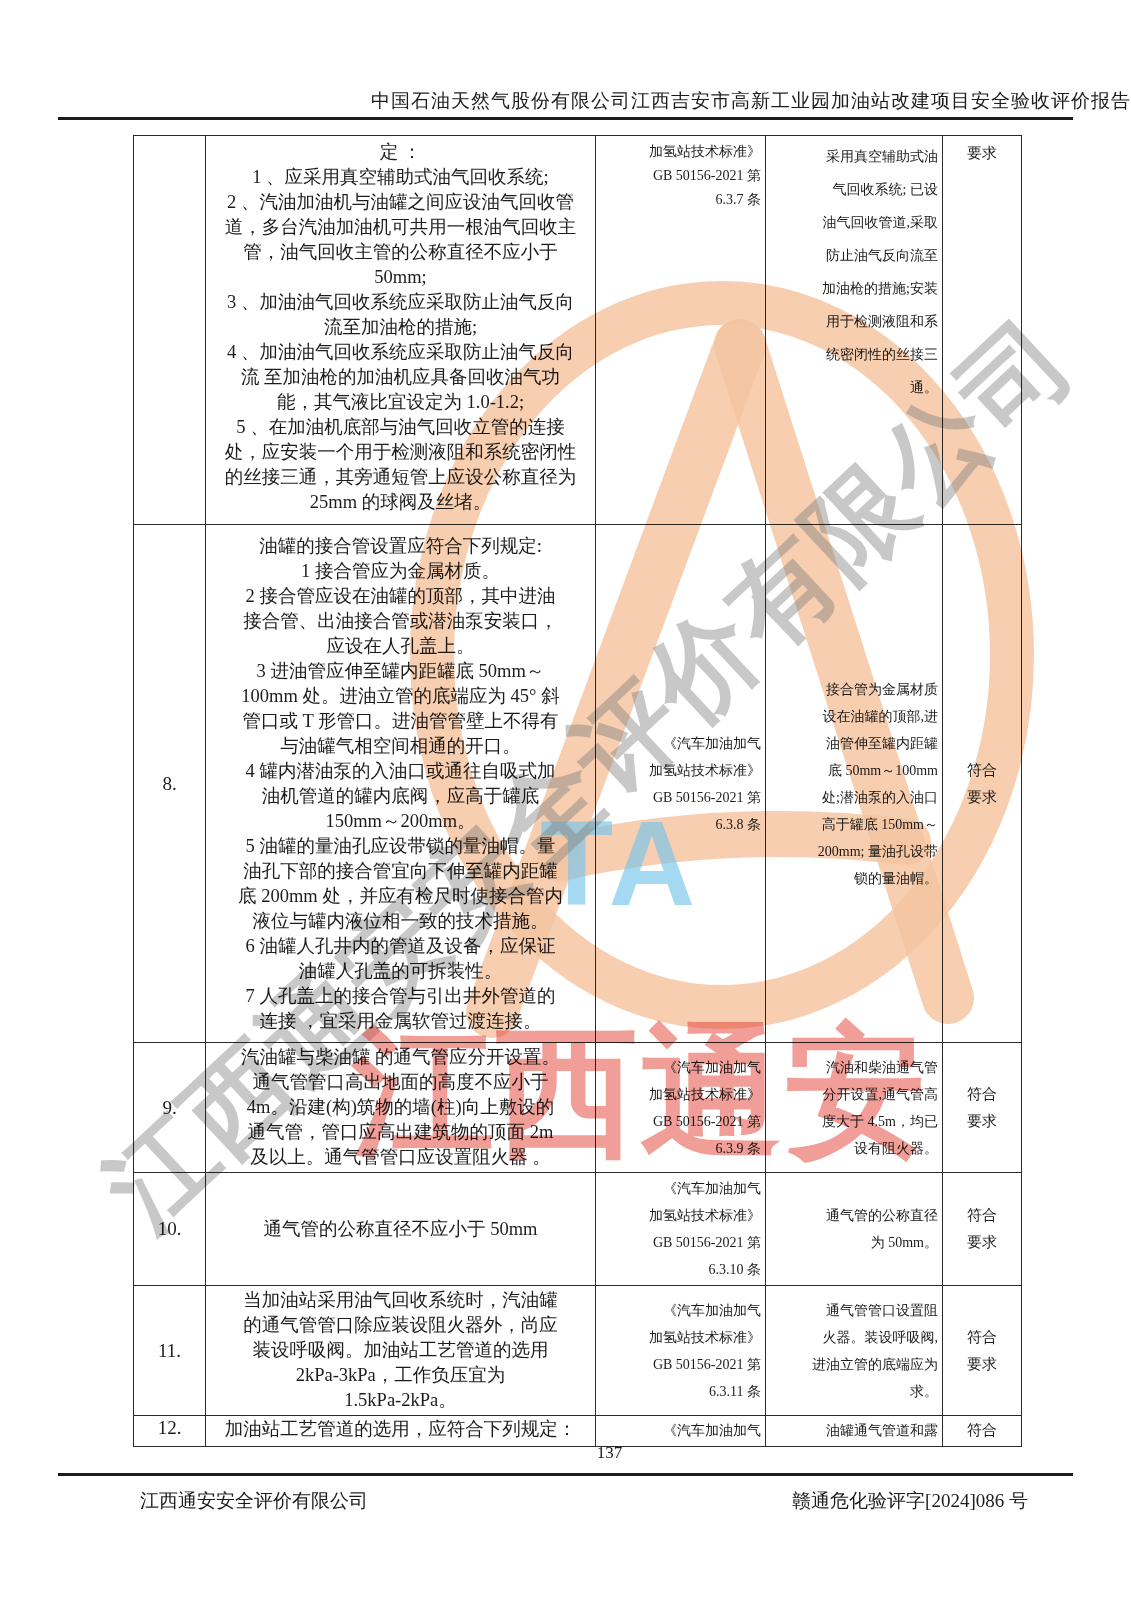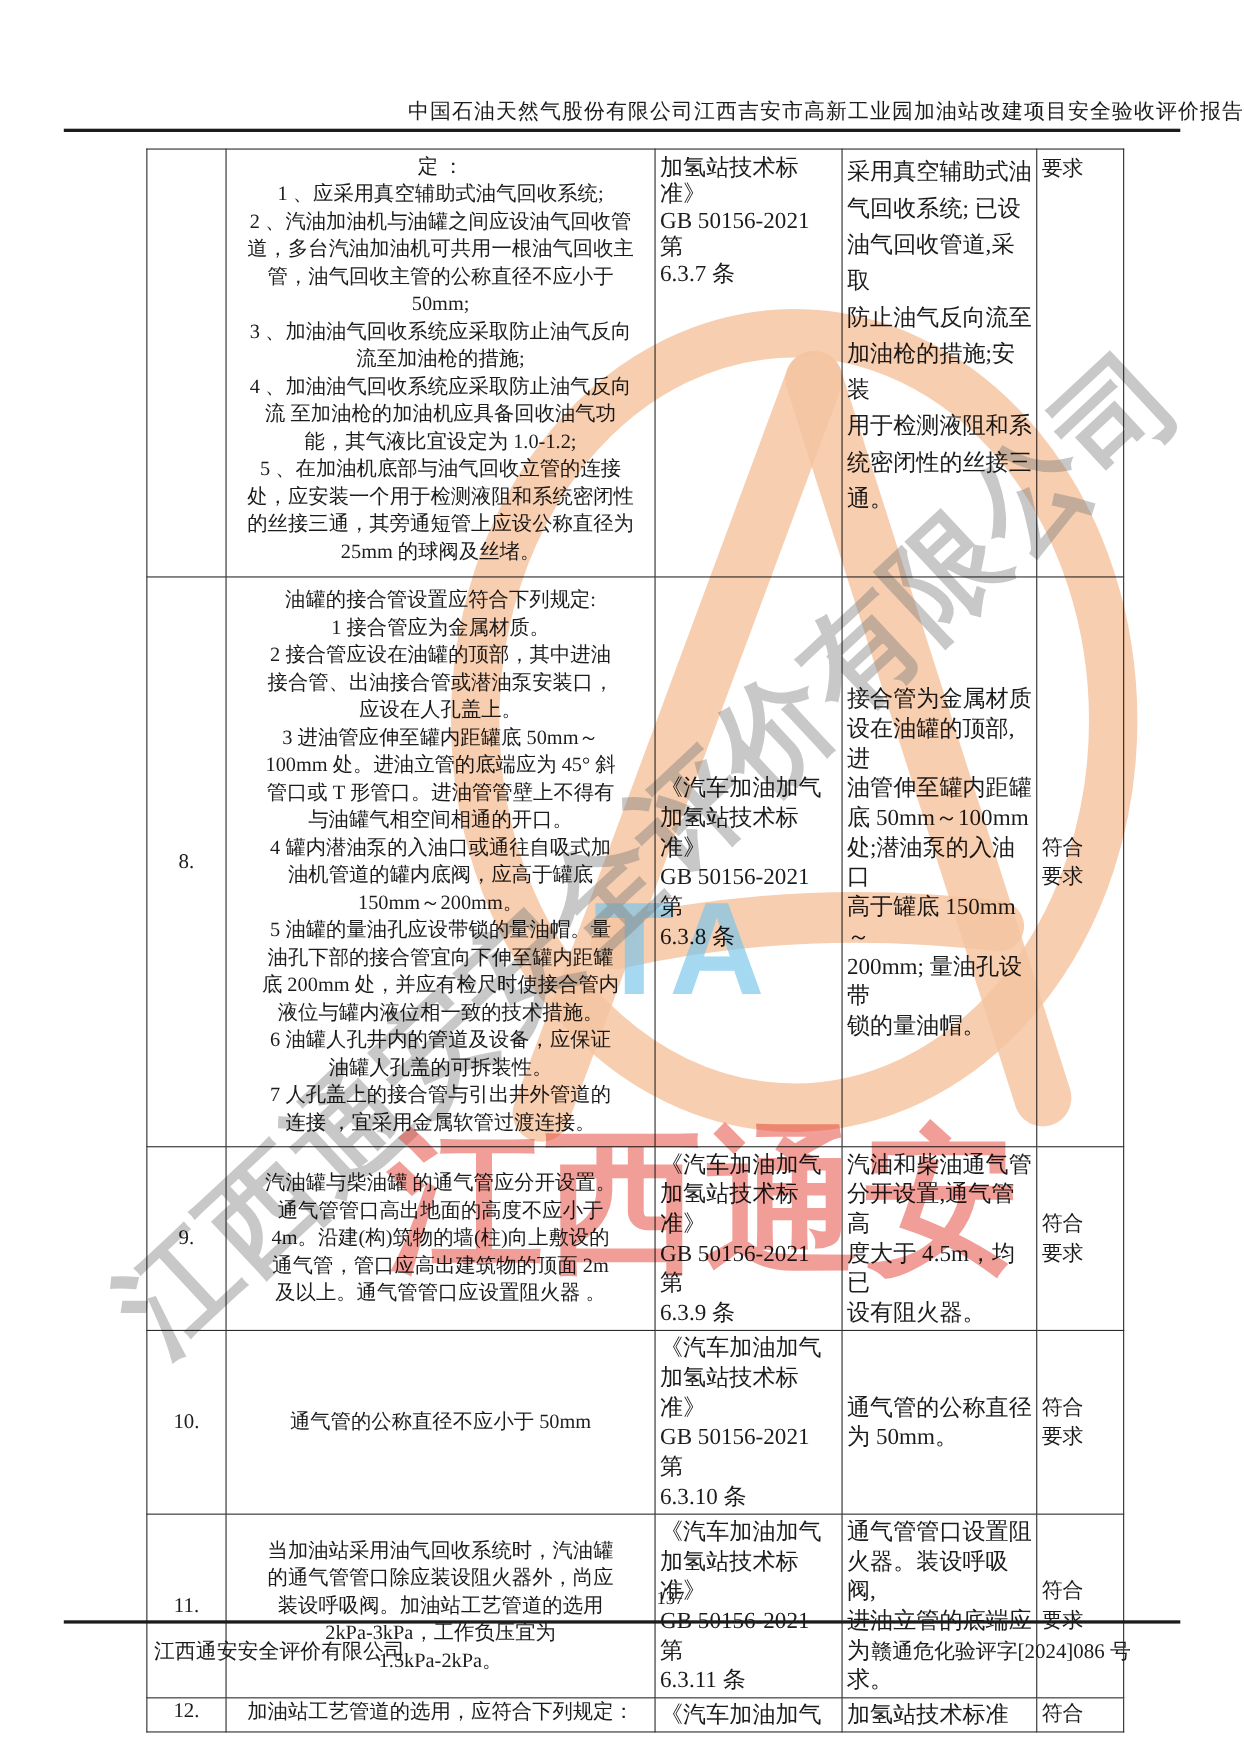--- a/index.html
+++ b/index.html
@@ -24,23 +24,23 @@
   }
   table.main td{
     border:1.6px solid #2b2b2b;vertical-align:middle;
     padding:2px 4px;overflow:hidden;
   }
   td.no{ text-align:center;font-size:19px; }
   td.content{
     font-size:18.5px;line-height:25px;text-align:center;white-space:pre-line;
   }
   td.standard,td.actual{
-    font-size:21px;line-height:27px;text-align:left;white-space:pre-line;
-  }
-  td.conclusion{ font-size:19px;line-height:27px;text-align:left;white-space:pre-line; }
+    font-size:14px;line-height:27px;text-align:right;white-space:pre-line;
+  }
+  td.conclusion{ font-size:15px;line-height:27px;text-align:center;white-space:pre-line; }
   tr.r1 td{ vertical-align:top;padding-top:4px; }
   tr.r1 td.actual{ line-height:33px; }
   tr.r1 td.standard{ line-height:24px; }
   tr.r6 td{ vertical-align:top;padding-top:1px; }
 
   .watermark-layer{
     position:absolute;inset:0;pointer-events:none;z-index:6;
     mix-blend-mode:multiply;
   }
   .wm-gray{
@@ -191,21 +191,21 @@
 火器。装设呼吸阀,
 进油立管的底端应为
 求。</td>
       <td class="conclusion">符合
 要求</td>
     </tr>
     <tr class="r6" style="height:27px">
       <td class="no">12.</td>
       <td class="content">加油站工艺管道的选用，应符合下列规定：</td>
       <td class="standard">《汽车加油加气</td>
-      <td class="actual">加氢站技术标准</td>
+      <td class="actual">油罐通气管道和露</td>
       <td class="conclusion">符合</td>
     </tr>
   </tbody>
     </table>
 
   <div class="watermark-layer">
     <svg class="wm-logo" width="1131" height="1600" viewBox="0 0 1131 1600">
       <g stroke="#f6c6a2" stroke-opacity="0.85" fill="none" stroke-linecap="round">
         <ellipse cx="722" cy="655" rx="290" ry="352" stroke-width="44"></ellipse>
         <path d="M 740 345 L 492 1012" stroke-width="52"></path>

